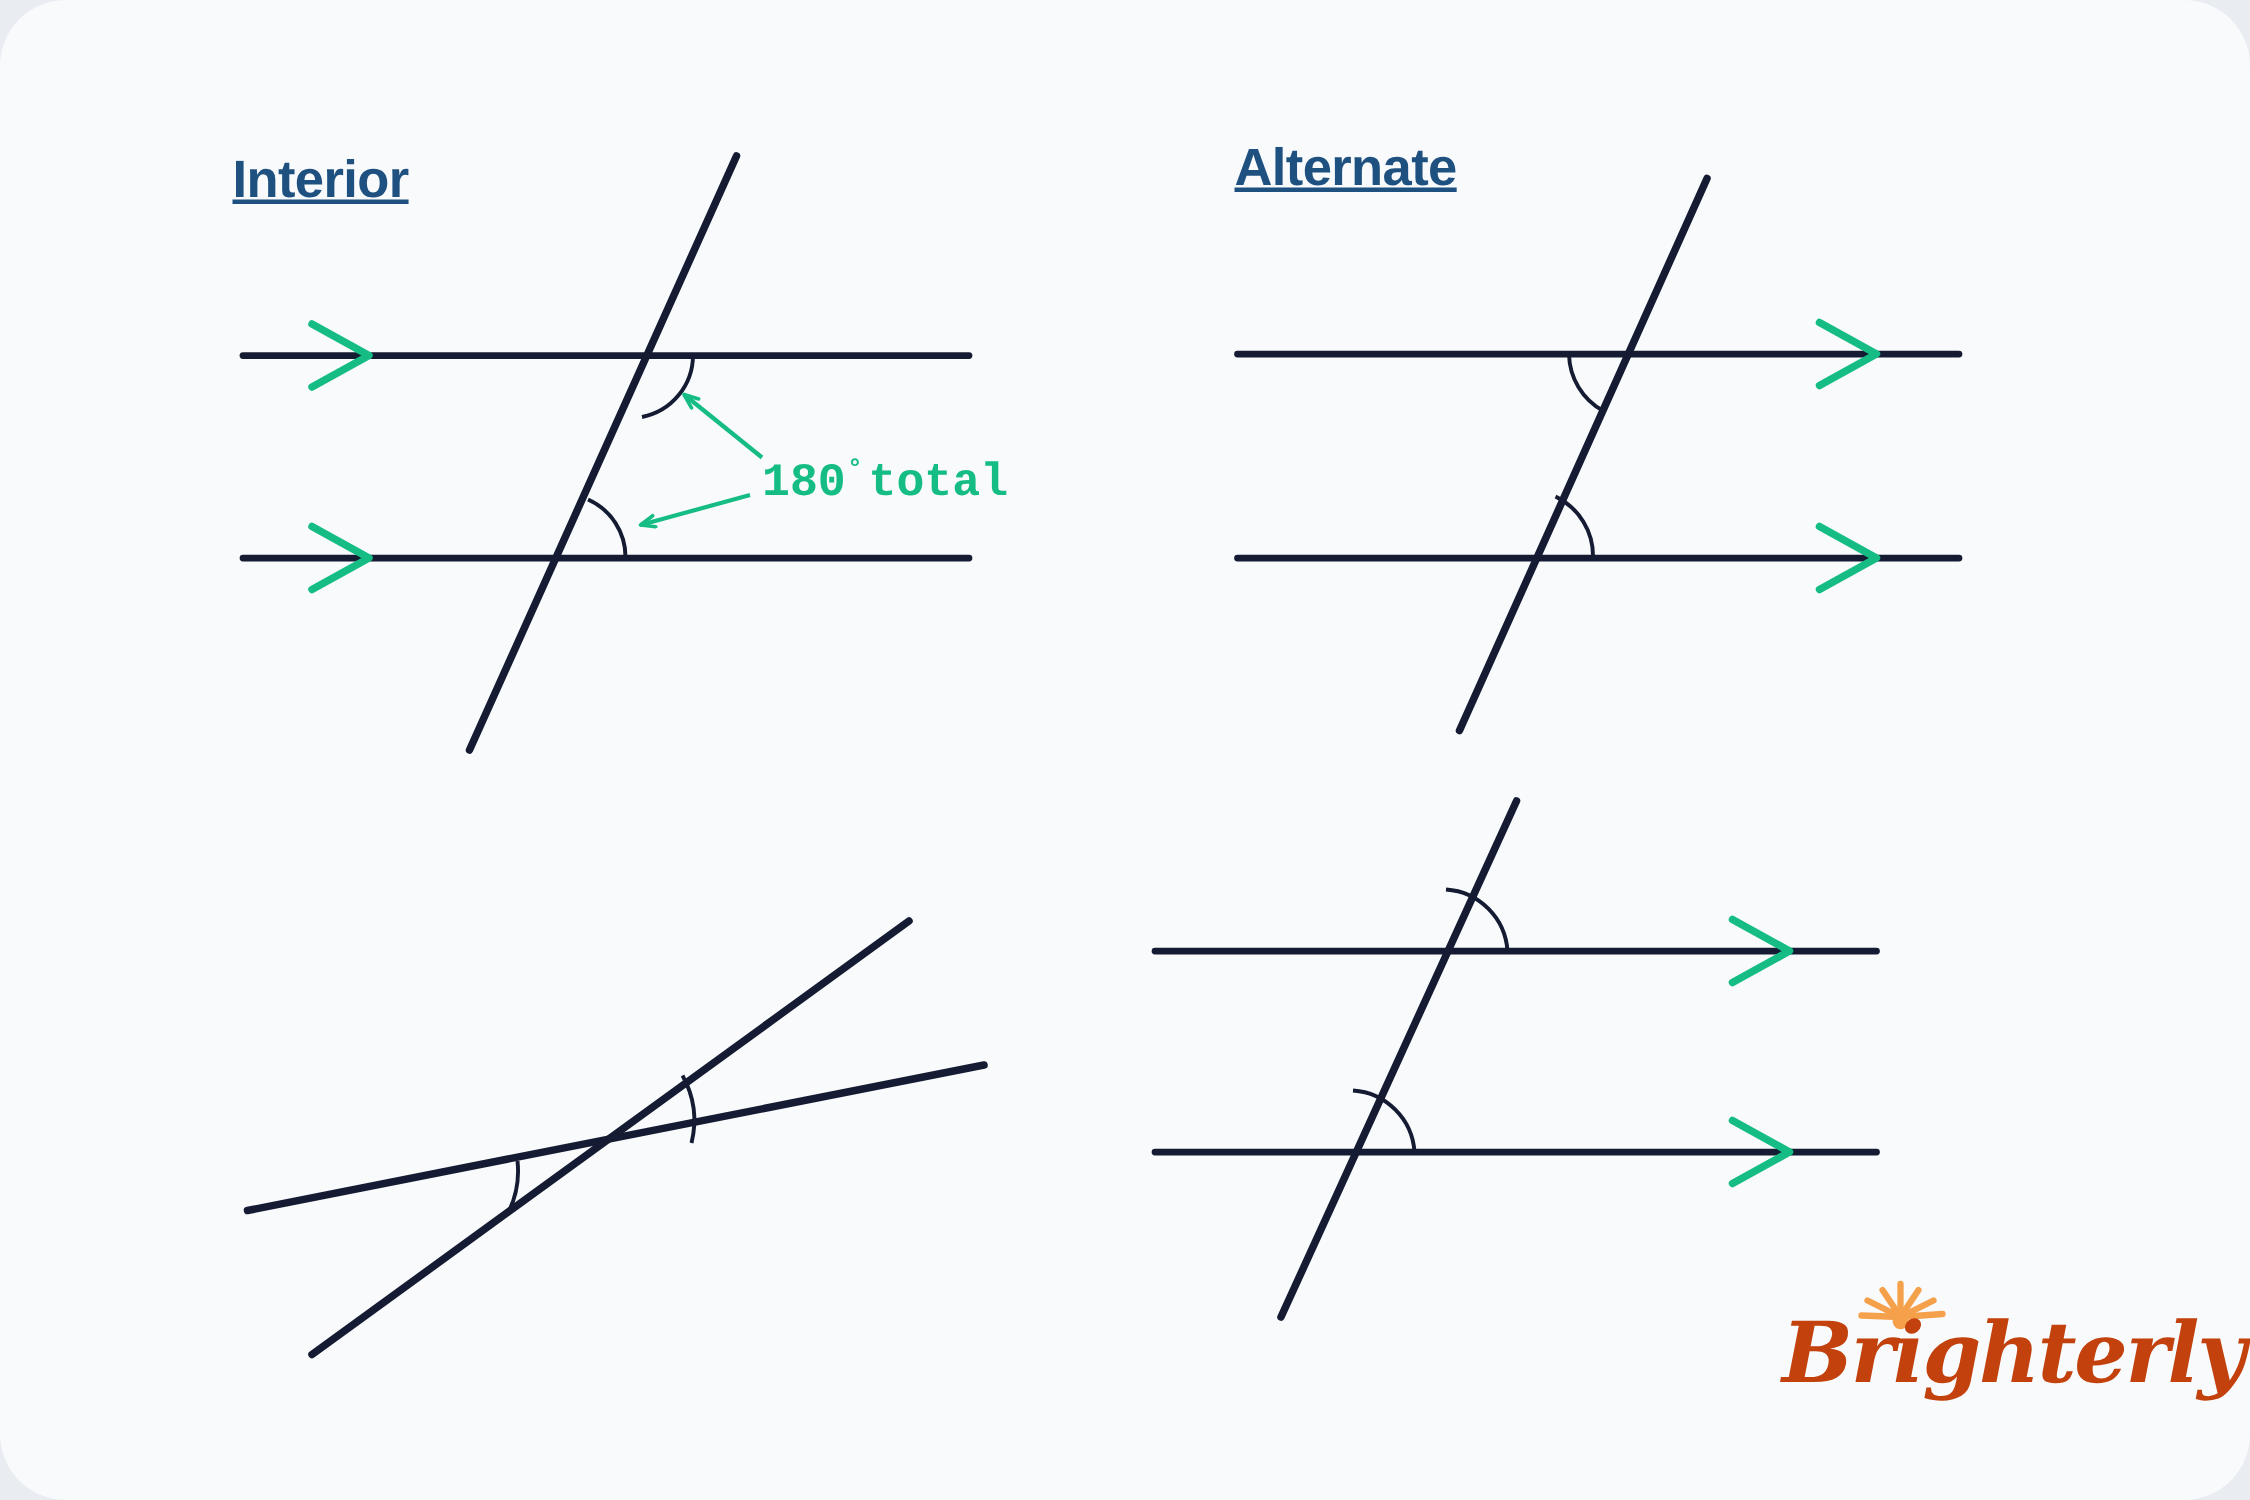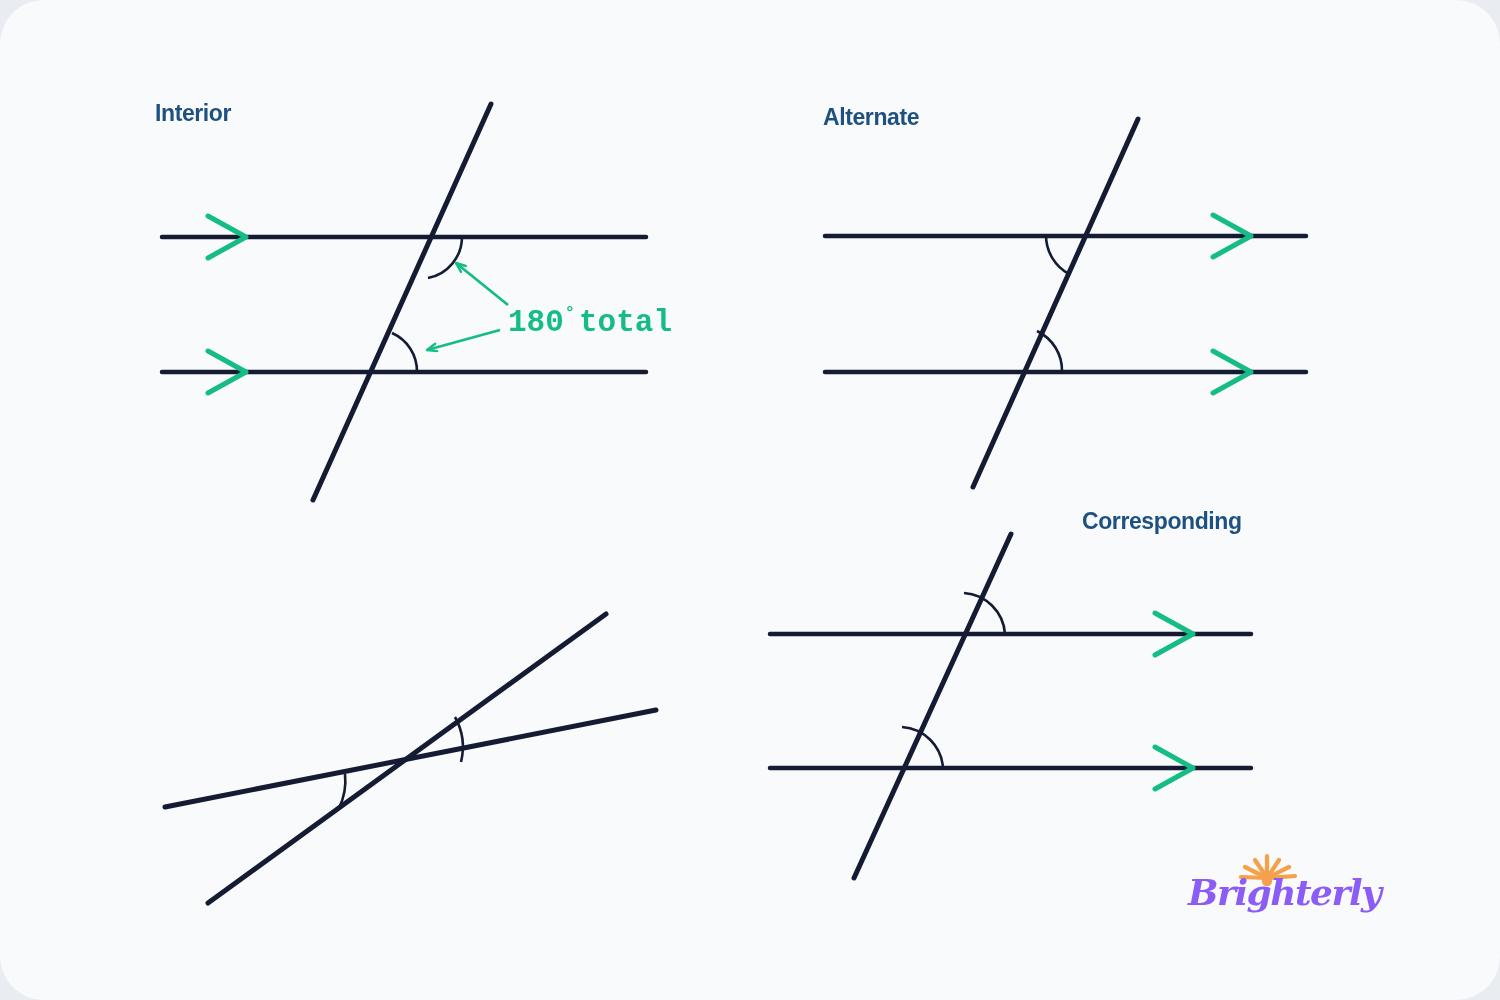--- a/index.html
+++ b/index.html
@@ -26,28 +26,29 @@
     left: 0;
     top: 0;
     width: 1500px;
     height: 1000px;
     overflow: visible;
   }
   .panel-title {
     position: absolute;
     font-family: "Liberation Sans", sans-serif;
     font-weight: bold;
-    font-size: 23px;
+    font-size: 35px;
     letter-spacing: -0.4px;
     color: #1f5180;
     white-space: nowrap;
     line-height: 1;
+    text-decoration: underline;
   }
   #title-interior      { left: 155px; top: 102px; }
-  #title-alternate     { left: 823px; top: 106px; }
+  #title-alternate     { left: 823px; top: 94px; }
   #title-vertically    { left: 155px; top: 555px; }
   #title-corresponding { left: 1082px; top: 510px; }
 
   .annot-text {
     position: absolute;
     font-family: "Liberation Sans", sans-serif;
     font-weight: bold;
     font-size: 31px;
     color: #15bd84;
     white-space: nowrap;
@@ -71,23 +72,23 @@
     height: 104px;
   }
   .brand-word {
     position: absolute;
     left: 0;
     top: 22px;
     width: 252px;
     font-family: "DejaVu Serif", serif;
     font-style: italic;
     font-weight: bold;
-    font-size: 36px;
+    font-size: 56px;
     letter-spacing: -1.5px;
-    color: #8b5cf6;
+    color: #c2410c;
     line-height: 1;
     white-space: nowrap;
   }
 </style>
 </head>
 <body>
 
 <div id="page">
   <div id="board">
 
@@ -144,21 +145,20 @@
         <path d="M 964 593 A 44 44 0 0 1 1005 634" fill="none" stroke="#141b32" stroke-width="2.6"></path>
         <path d="M 902 727 A 44 44 0 0 1 943 768" fill="none" stroke="#141b32" stroke-width="2.6"></path>
       </g>
     </svg>
 
     <div class="panel-title" id="title-interior">Interior</div>
 
     <div class="panel-title" id="title-alternate">Alternate</div>
 
 
-    <div class="panel-title" id="title-corresponding">Corresponding</div>
 
     <div class="annot-text" id="annot-180"><span>180</span><span class="deg">°</span><span class="total">total</span></div>
 
     <div id="brand-logo">
       <svg width="252" height="104" viewBox="0 0 252 104" style="position:absolute;left:0;top:0;">
         <g stroke="#f5a04a" stroke-width="4.2" stroke-linecap="round" fill="none">
           <line x1="79" y1="26" x2="79" y2="4"></line>
           <line x1="79" y1="26" x2="67" y2="8"></line>
           <line x1="79" y1="26" x2="57" y2="15"></line>
           <line x1="79" y1="26" x2="91" y2="8"></line>

